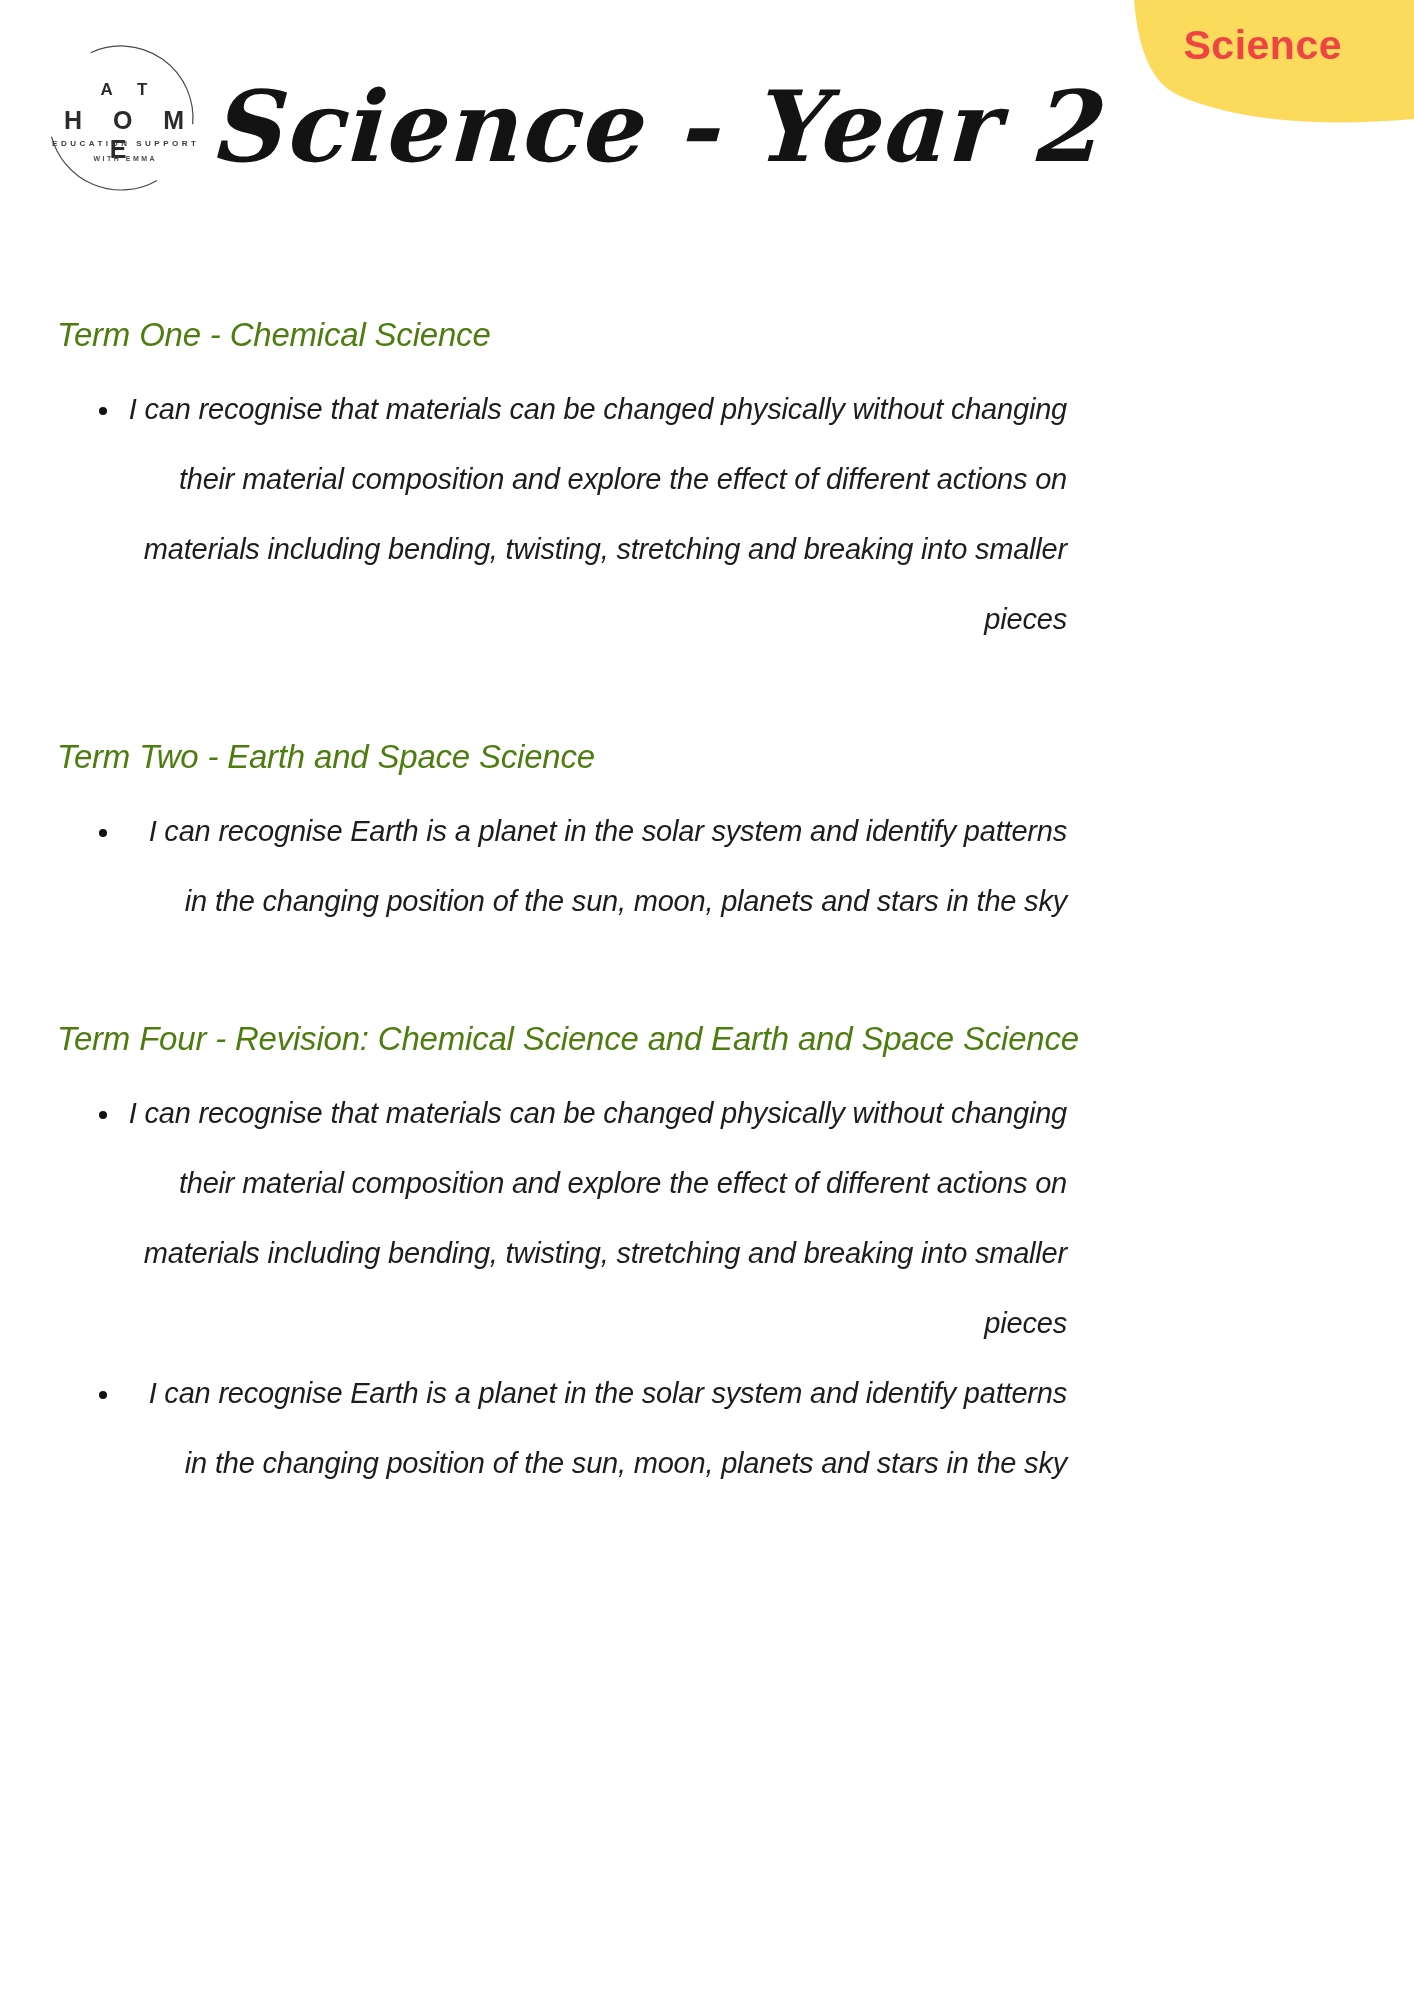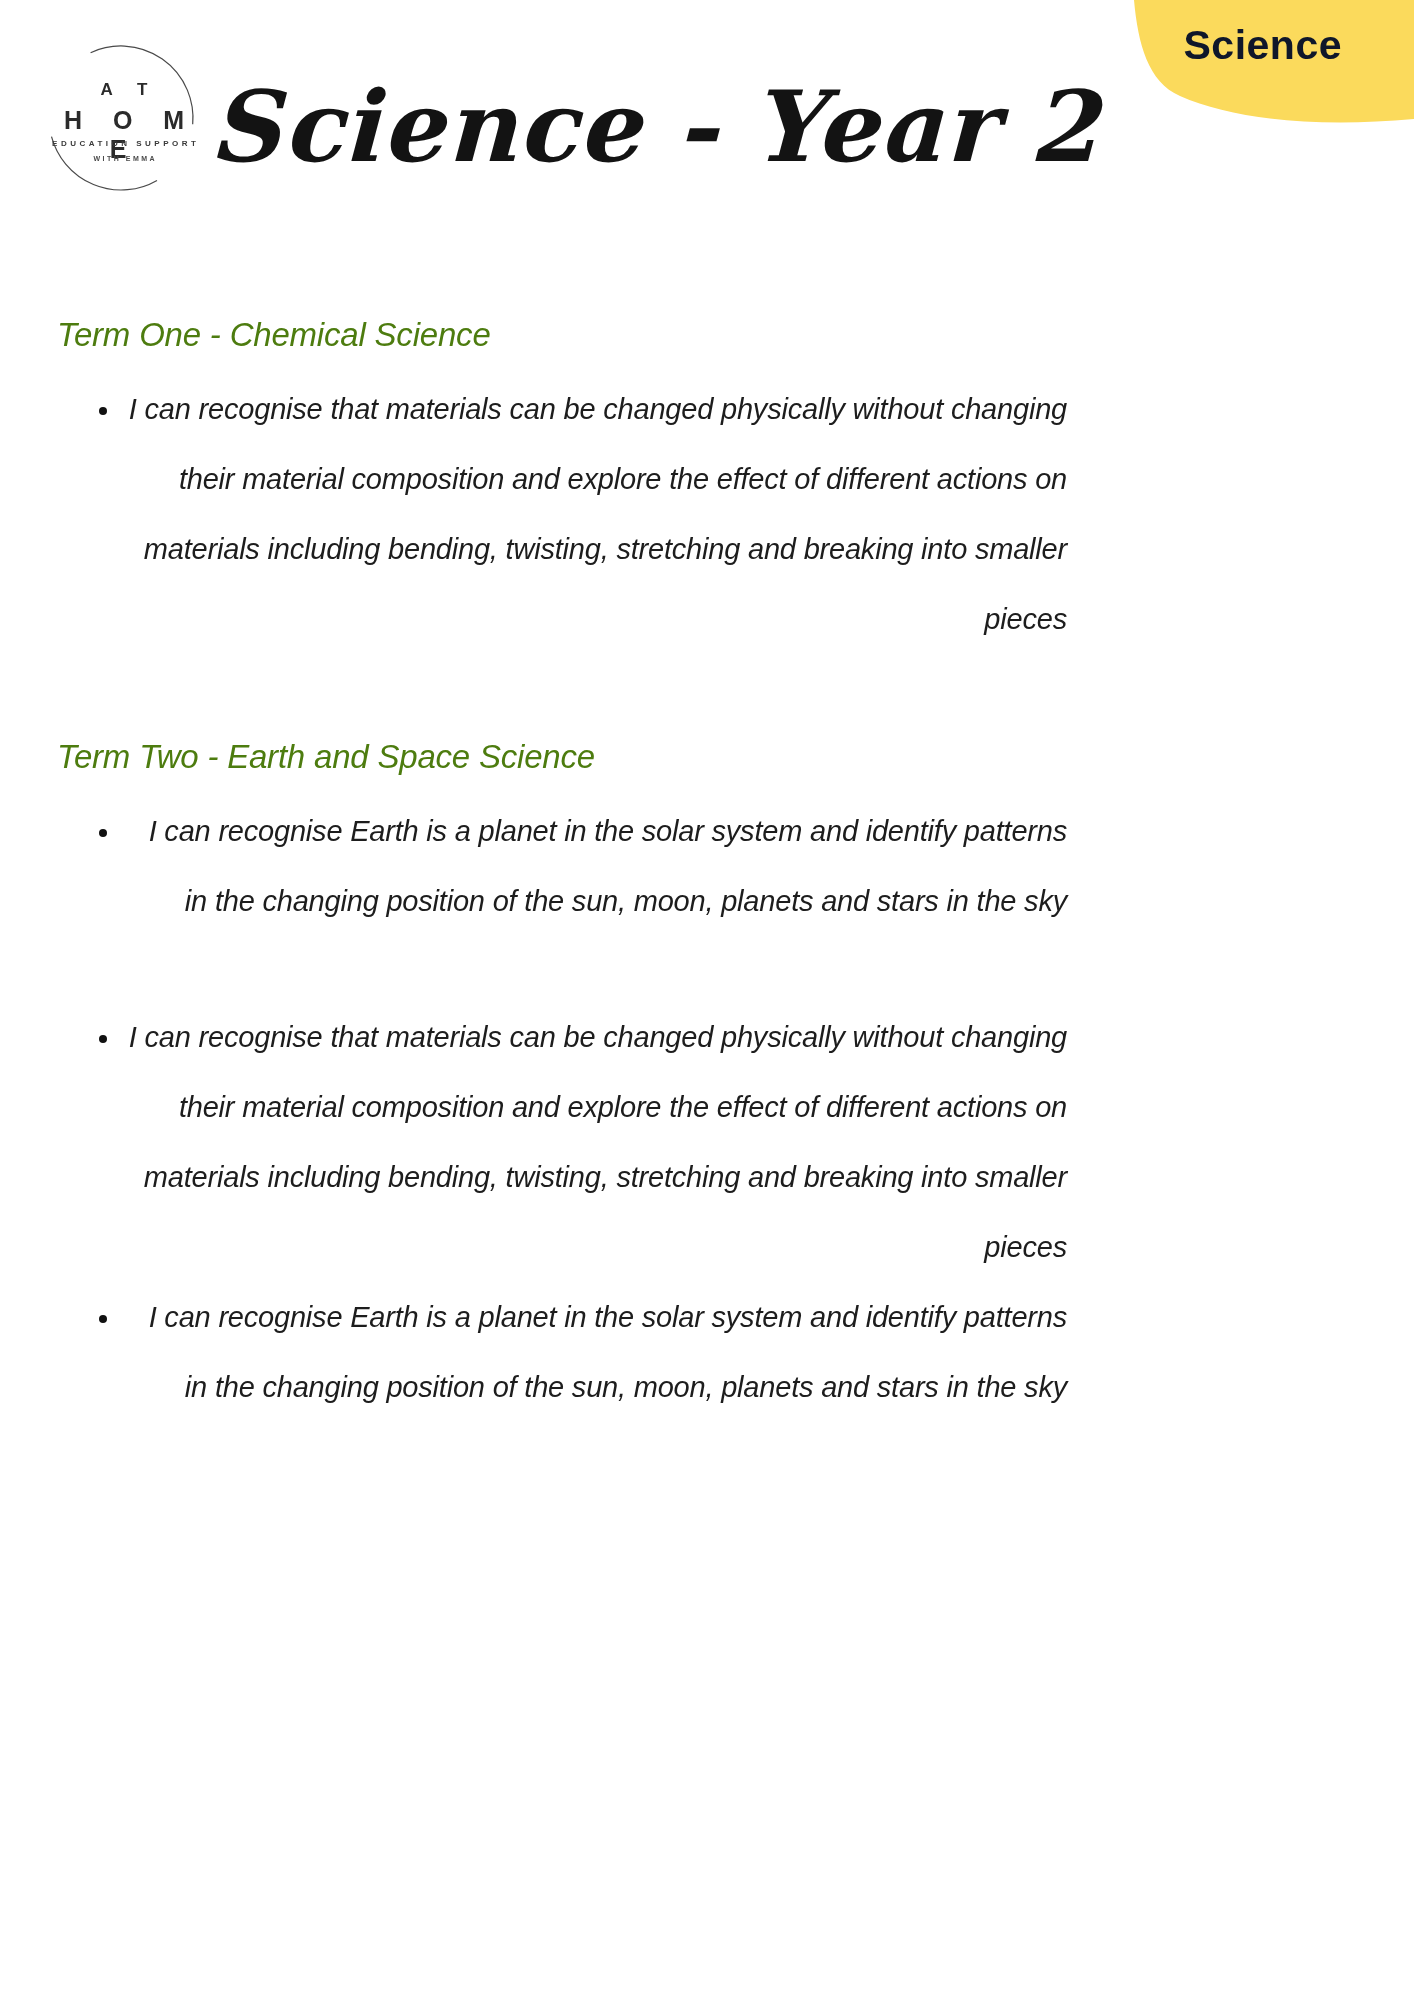--- a/index.html
+++ b/index.html
@@ -14,21 +14,21 @@
 
   
   .badge-wrap {
     position: absolute; top: 0; right: 0;
     width: 340px; height: 132px;
   }
   .badge-wrap svg { display: block; }
   .badge-label {
     position: absolute; top: 22px; right: 72px;
     font-size: 41px; font-weight: bold;
-    color: #0f172a;
+    color: #ef4444;
     letter-spacing: 0.5px;
   }
 
   
   .logo {
     position: absolute; left: 46px; top: 40px;
     width: 156px; height: 160px;
   }
   .logo svg { position: absolute; left: 0; top: 0; }
   .logo-text {
@@ -119,20 +119,21 @@
       <h2 class="section-heading">Term Two - Earth and Space Science</h2>
       <ul class="bullet-list">
         <li class="bullet-item">I can recognise Earth is a planet in the solar system and identify patterns in the changing position of the sun, moon, planets and stars in the sky</li>
       </ul>
     </div>
 
     <div class="section">
     </div>
 
     <div class="section">
+      <h2 class="section-heading">Term Four - Revision: Chemical Science and Earth and Space Science</h2>
       <ul class="bullet-list">
         <li class="bullet-item">I can recognise that materials can be changed physically without changing their material composition and explore the effect of different actions on materials including bending, twisting, stretching and breaking into smaller pieces</li>
         <li class="bullet-item">I can recognise Earth is a planet in the solar system and identify patterns in the changing position of the sun, moon, planets and stars in the sky</li>
       </ul>
     </div>
 
   </div>
 </div>
 
 </body></html>

